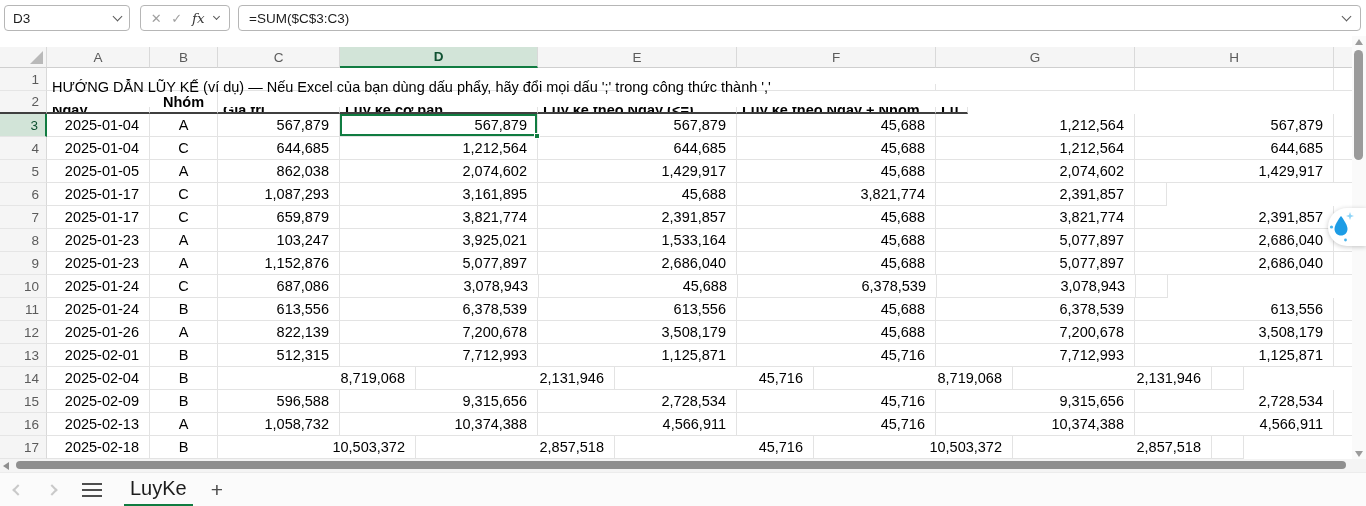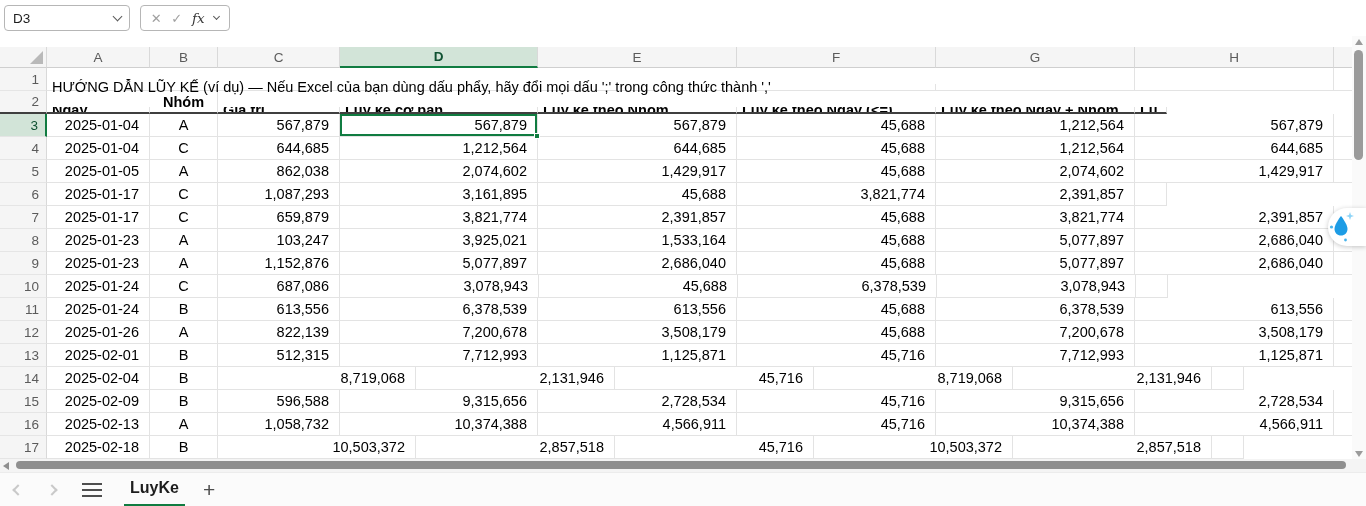--- a/index.html
+++ b/index.html
@@ -79,21 +79,21 @@
 
   
   .tabbar { position:absolute; left:0; top:472px; width:1366px; height:34px;
     background:#fbfbfb; border-top:1px solid #ececec; display:flex; align-items:center; }
   .nav-chev { width:8px; height:8px; display:inline-block; transform:rotate(45deg); }
   .nav-chev.left  { border-left:2px solid #c9c9c9; border-bottom:2px solid #c9c9c9; margin-left:14px; }
   .nav-chev.right { border-top:2px solid #c9c9c9; border-right:2px solid #c9c9c9; margin-left:26px; }
   .hamburger { margin-left:26px; width:20px; display:flex; flex-direction:column; gap:4px; }
   .hamburger i { display:block; height:2px; background:#4e4e4e; }
   .sheettab { margin-left:22px; height:34px; display:flex; align-items:center;
-    padding:0 6px; font-size:16px; font-weight:bold; color:#1d1d1d;
+    padding:0 6px; font-size:20px; font-weight:normal; color:#1d1d1d;
     border-bottom:3px solid #107C41; }
   .addsheet { margin-left:18px; font-size:21px; color:#4e4e4e; font-weight:400; }
 
   
   .droplet-pill { position:absolute; right:0; top:208px; width:38px; height:38px;
     background:#fff; border-radius:19px 0 0 19px;
     box-shadow:0 1px 5px rgba(0,0,0,.22); display:flex; align-items:center; z-index:9; }
 </style>
 </head>
 <body>
@@ -104,20 +104,25 @@
     <div class="namebox">
       <span>D3</span>
       <span class="grow"></span>
       <span class="chev"></span>
     </div>
     <div class="fxgroup">
       <span class="icon-x">✕</span>
       <span class="icon-check">✓</span>
       <span class="icon-fx">fx</span>
       <span class="chev small"></span>
+    </div>
+    <div class="formulabox">
+      <span>=SUM($C$3:C3)</span>
+      <span class="grow"></span>
+      <span class="chev"></span>
     </div>
   </div>
 
   <div class="grid" id="grid">
       <div class="hdr-row">
         <div class="hdr-corner" style="width: 47px; flex: 0 0 auto;">
           <div class="tri"></div>
         </div>
         <div class="hdr-cell" style="width: 103px; flex: 0 0 auto;">A</div>
         <div class="hdr-cell" style="width: 68px; flex: 0 0 auto;">B</div>
@@ -135,21 +140,20 @@
         <div class="cell" style="width: 199px;"></div>
         <div class="cell" style="width: 199px;"></div>
         <div class="cell" style="width: 32px;"></div>
       </div>
       <div class="row hdr2">
         <div class="gut">2</div>
         <div class="cell bold al-left" style="width: 103px;">Ngày</div>
         <div class="cell bold al-center" style="width: 68px;">Nhóm</div>
         <div class="cell bold al-left" style="width: 122px;">Giá trị</div>
         <div class="cell bold al-left" style="width: 198px;">Lũy kế cơ bản</div>
-        <div class="cell bold al-left" style="width: 199px;">Lũy kế theo Nhóm</div>
         <div class="cell bold al-left" style="width: 199px;">Lũy kế theo Ngày (&lt;=)</div>
         <div class="cell bold al-left" style="width: 199px;">Lũy kế theo Ngày + Nhóm</div>
         <div class="cell bold al-left" style="width: 32px;">Lũ</div>
       </div>
       <div class="row">
         <div class="gut row-selected">3</div>
         <div class="cell al-right" style="width: 103px;">2025-01-04</div>
         <div class="cell al-center" style="width: 68px;">A</div>
         <div class="cell al-right" style="width: 122px;">567,879</div>
         <div class="cell al-right active-cell" style="width: 198px;">567,879<div class="fill-handle"></div></div>

